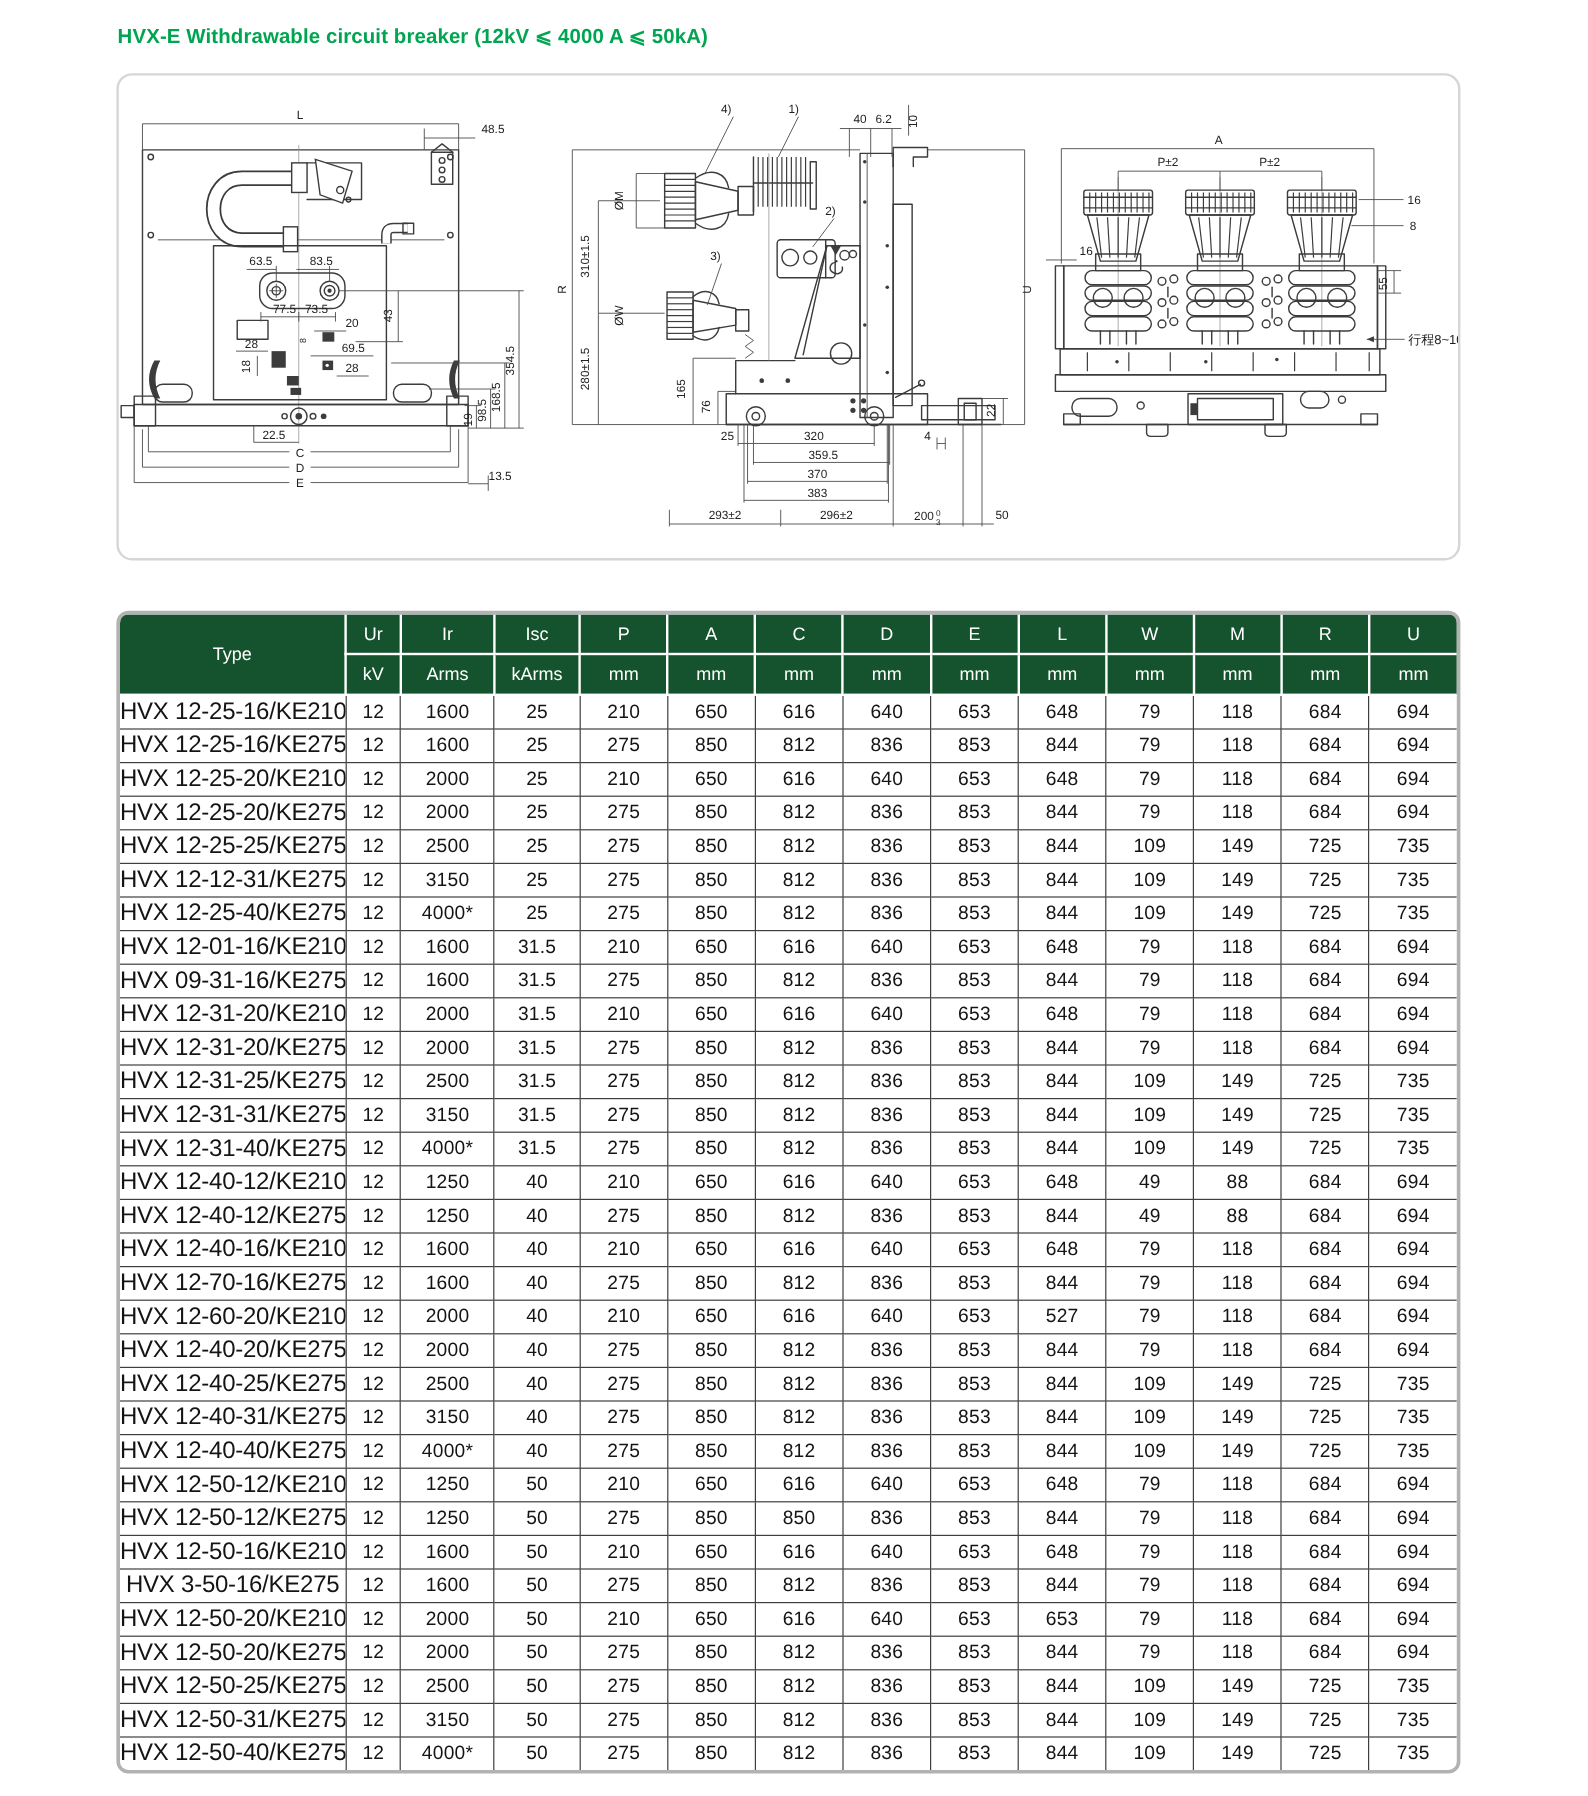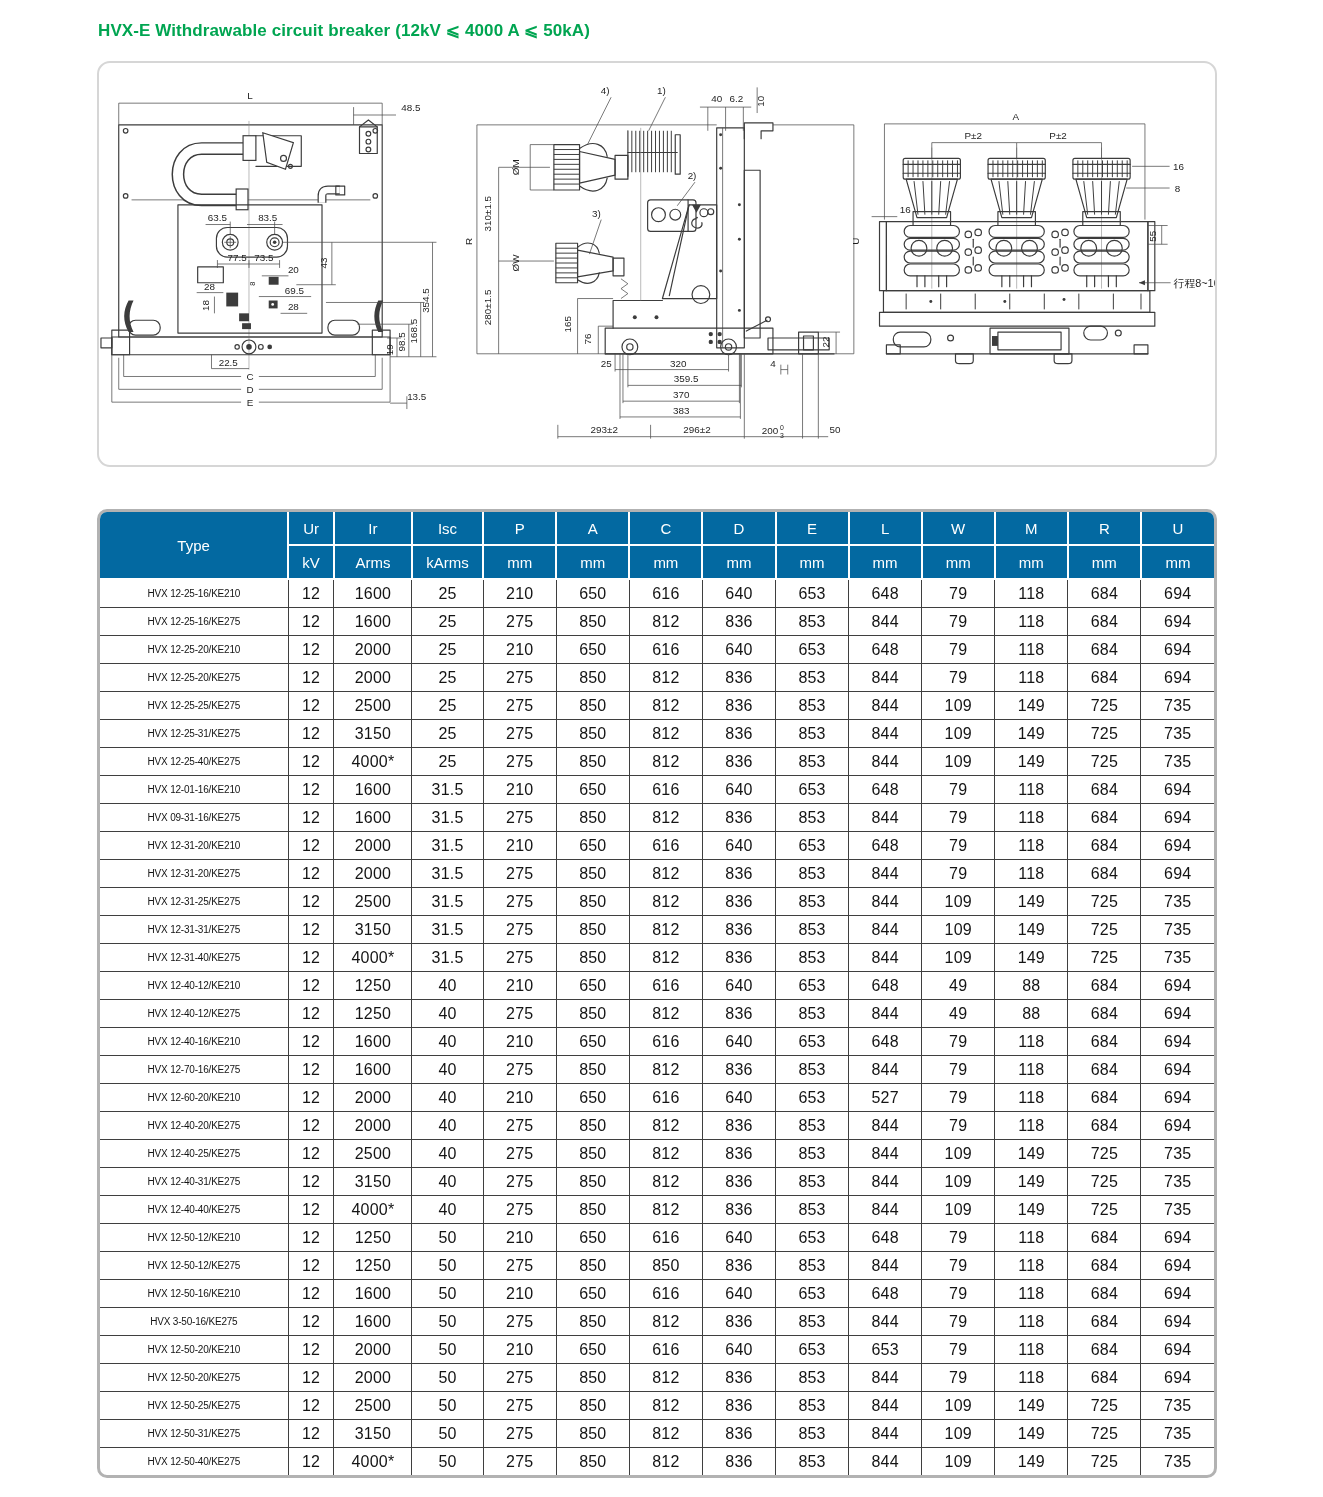--- a/index.html
+++ b/index.html
@@ -18,26 +18,26 @@
   svg .tube2{fill:none;stroke:#fff;stroke-width:10}
   svg .tubeS1{fill:none;stroke:#3c3c3c;stroke-width:9}
   svg .tubeS2{fill:none;stroke:#fff;stroke-width:6.5}
   svg text{font-family:"Liberation Sans",sans-serif;font-size:10px;fill:#1f1f1f}
   svg text.sm{font-size:7.5px}
   svg text.xs{font-size:7px}
   svg text.cn{font-size:11px}
   .table-box{border:3px solid #b2b2b2;border-radius:10px;overflow:hidden}
   table{width:100%;border-collapse:collapse;table-layout:fixed}
   col.c-type{width:16.9%} col.c-ur{width:4.1%} col.c-ir{width:7%} col.c-isc{width:6.4%}
-  thead th{background:#0369a1;color:#fff;font-weight:400;font-size:15px;height:32px;border:2px solid #fff;padding:0}
+  thead th{background:#14532d;color:#fff;font-weight:400;font-size:15px;height:32px;border:2px solid #fff;padding:0}
   thead th:first-child{border-left:0}
   thead th:last-child{border-right:0}
   thead tr:first-child th{border-top:0}
   tbody td{border:1px solid #3f3f3f;text-align:center;font-size:16px;color:#141414;height:27px;padding:0;letter-spacing:.2px;white-space:nowrap;overflow:hidden}
-  tbody td.type{font-size:10px;letter-spacing:-.2px}
+  tbody td.type{font-size:20px;letter-spacing:-.2px}
   tbody td:first-child{border-left:0}
   tbody td:last-child{border-right:0}
   tbody tr:first-child td{border-top:0}
   tbody tr:last-child td{border-bottom:0}
 </style>
 </head>
 <body>
 
 <div class="page">
 
@@ -592,21 +592,21 @@
             <td>812</td>
             <td>836</td>
             <td>853</td>
             <td>844</td>
             <td>109</td>
             <td>149</td>
             <td>725</td>
             <td>735</td>
           </tr>
           <tr>
-            <td class="type">HVX 12-25-31/KE275</td>
+            <td class="type">HVX 12-12-31/KE275</td>
             <td>12</td>
             <td>3150</td>
             <td>25</td>
             <td>275</td>
             <td>850</td>
             <td>812</td>
             <td>836</td>
             <td>853</td>
             <td>844</td>
             <td>109</td>

